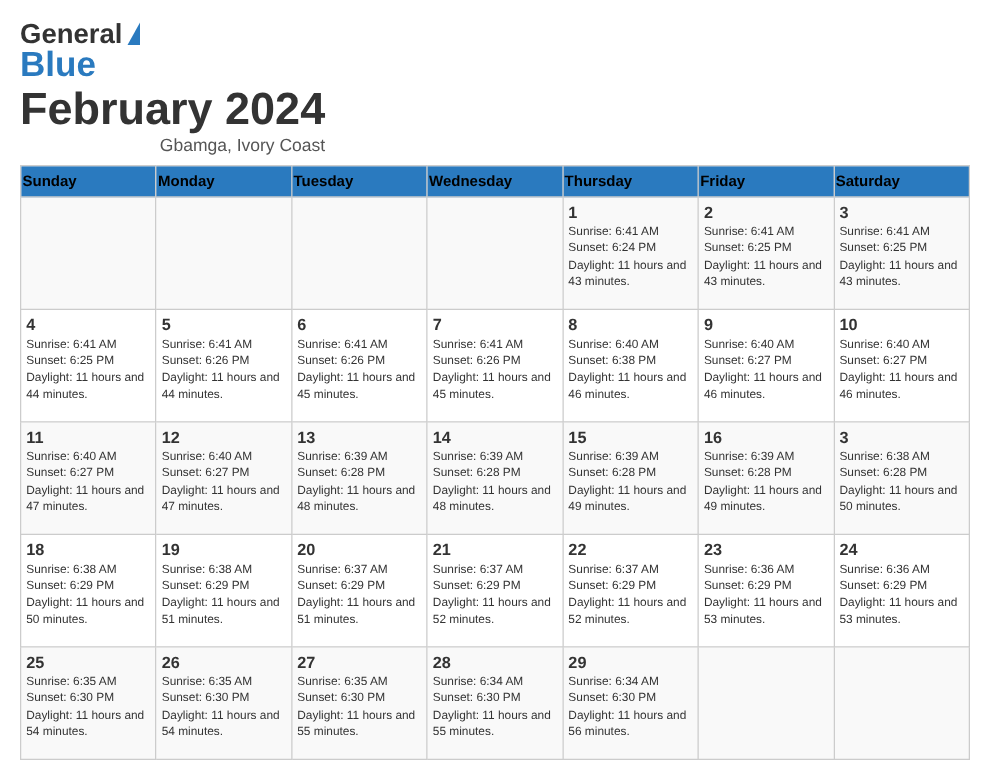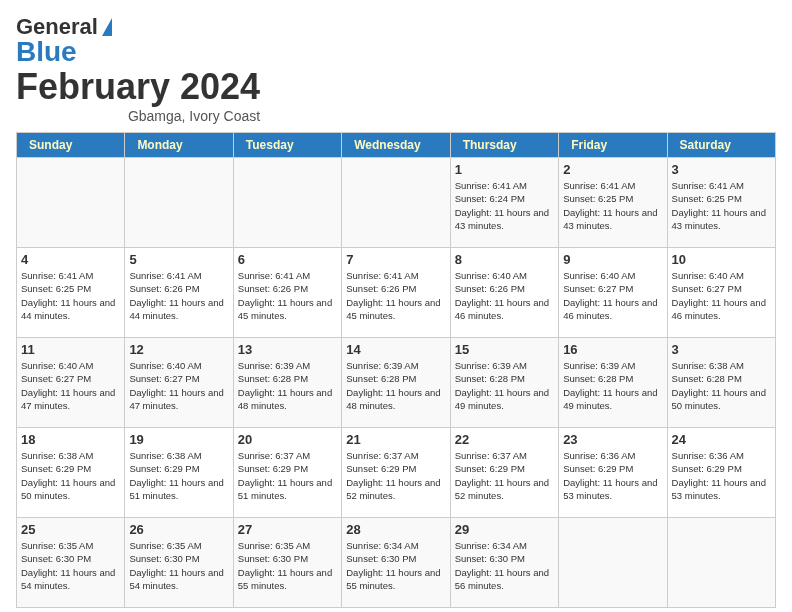--- a/index.html
+++ b/index.html
@@ -53,23 +53,23 @@
       font-size: 14px;
       color: #555;
     }
     table {
       width: 100%;
       border-collapse: collapse;
       table-layout: fixed;
     }
     th {
       background: #2a7abf;
-      color: #fef9c3;
+      color: #000000;
       font-size: 12px;
-      padding: 5px 12px;
+      padding: 5px 1px;
       text-align: left;
       border: 1px solid #ccc;
     }
     td {
       border: 1px solid #ccc;
       vertical-align: top;
       padding: 4px 4px;
       font-size: 10px;
       color: #333;
       height: 90px;
@@ -166,21 +166,21 @@
         </td>
         <td>
           <span class="day-num">7</span>
           <div class="day-info">Sunrise: 6:41 AM
 Sunset: 6:26 PM
 Daylight: 11 hours and 45 minutes.</div>
         </td>
         <td>
           <span class="day-num">8</span>
           <div class="day-info">Sunrise: 6:40 AM
-Sunset: 6:26 PM
+Sunset: 6:38 PM
 Daylight: 11 hours and 46 minutes.</div>
         </td>
         <td>
           <span class="day-num">9</span>
           <div class="day-info">Sunrise: 6:40 AM
 Sunset: 6:27 PM
 Daylight: 11 hours and 46 minutes.</div>
         </td>
         <td>
           <span class="day-num">10</span>

